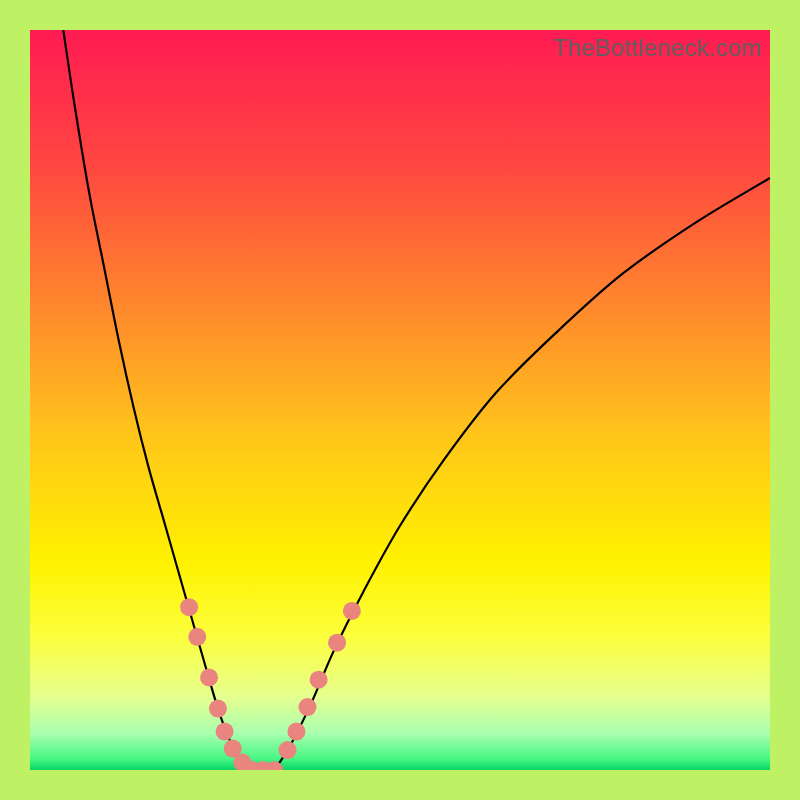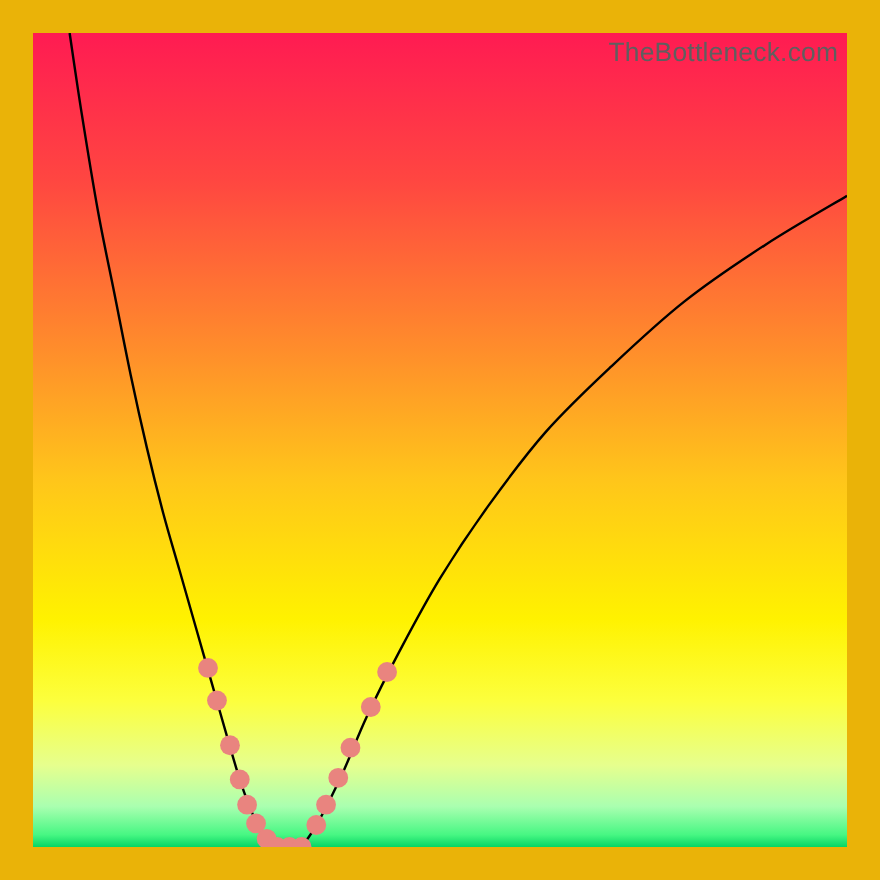--- a/index.html
+++ b/index.html
@@ -8,21 +8,21 @@
     width: 800px;
     height: 800px;
     overflow: hidden;
     background: #000;
     font-family: Arial, Helvetica, sans-serif;
   }
   .frame {
     position: absolute;
     left: 0; top: 0;
     width: 800px; height: 800px;
-    background: #eab308;
+    background: #bef264;
   }
   .plot {
     position: absolute;
     left: 30px;
     top: 30px;
     width: 740px;
     height: 740px;
     overflow: hidden;
   }
   .gradient {

